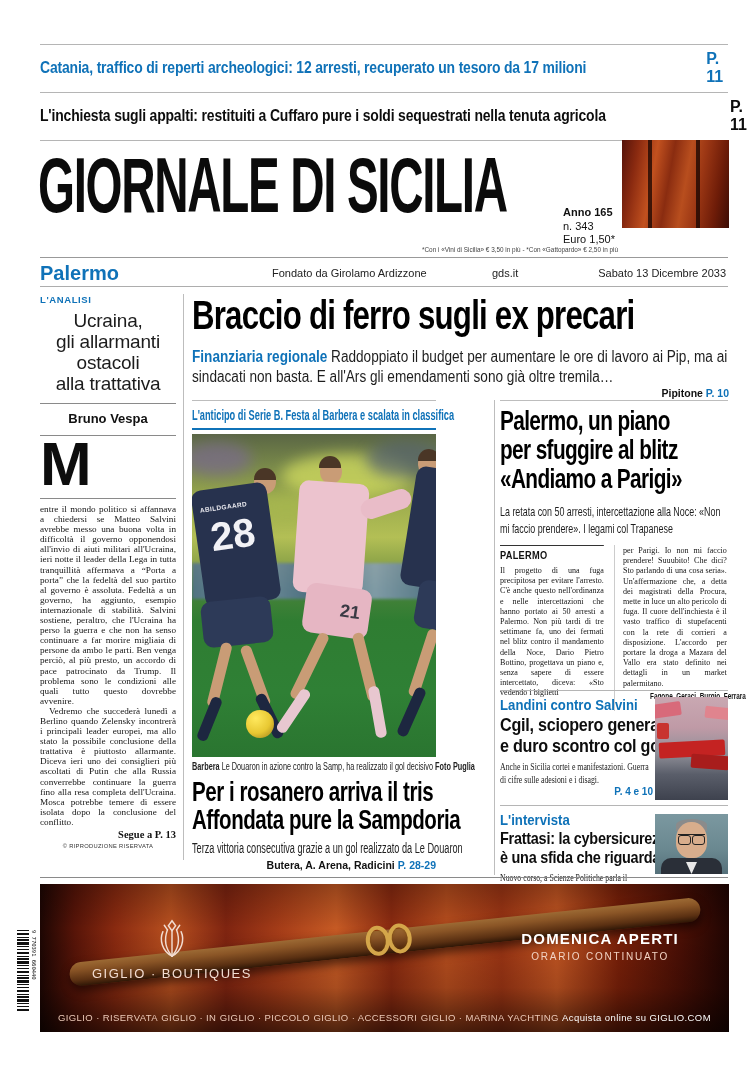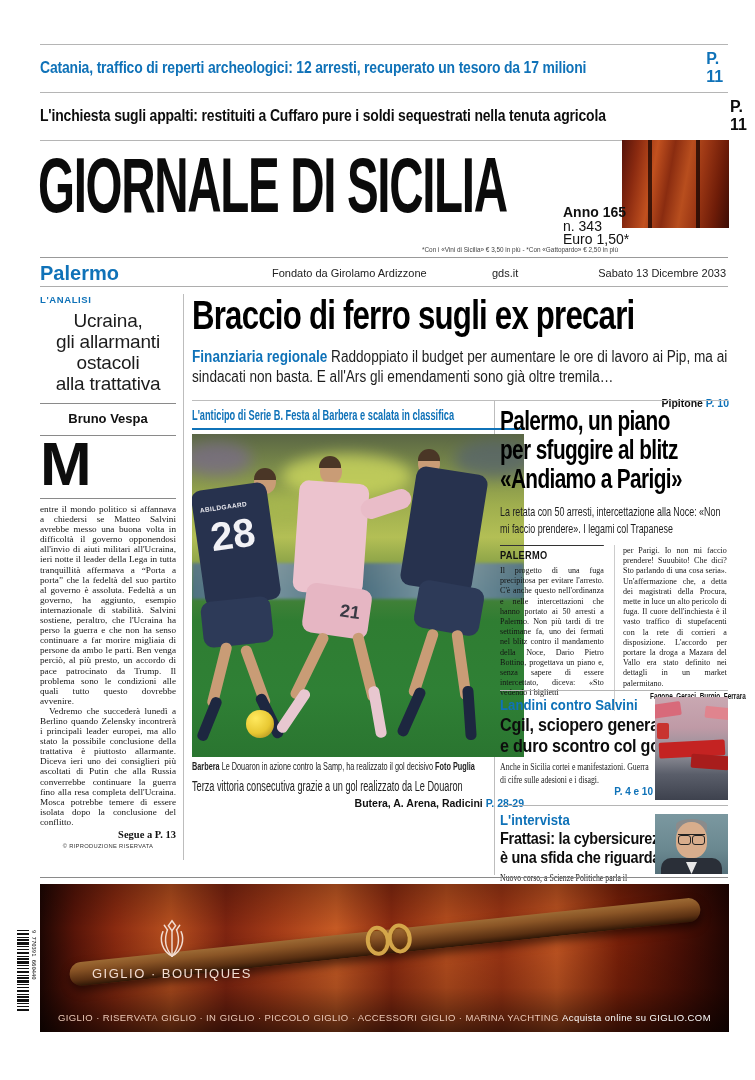--- a/index.html
+++ b/index.html
@@ -14,21 +14,21 @@
   .ts-page { font-weight:bold; font-size:16px; }
   .c-blue { color:#0f72b8; } .c-black { color:#0d0d0d; } .c-gray { color:#8d8d8d; }
 
   
   .mast-title { position:absolute; left:38px; top:142px; font-size:70px; font-weight:bold; letter-spacing:-2px; white-space:nowrap; color:#0b0b0b; transform:scale(0.68,1.10); transform-origin:0 0; }
   .mast-ad { position:absolute; left:622px; top:140px; width:107px; height:88px; overflow:hidden;
     background:linear-gradient(100deg,#55130a 0%,#8a2a10 14%,#c2511f 30%,#8a2c10 44%,#b84e1e 58%,#9c3714 70%,#6e1c08 86%,#3c0c04 100%); }
   .mast-ad .fold { position:absolute; top:0; bottom:0; width:4px; background:rgba(20,4,2,.75); }
   .mast-ad-inner { position:absolute; left:0; right:0; top:10px; text-align:center; color:#f5e8e2; }
   .mast-ad-brand { display:block; margin-top:3px; font-size:13.5px; letter-spacing:2.5px; color:#f8efe9; }
-  .edition-info { position:absolute; left:563px; top:206px; font-size:14px; line-height:13.5px; color:#111; }
+  .edition-info { position:absolute; left:563px; top:206px; font-size:11px; line-height:13.5px; color:#111; }
   .edition-info .b { font-weight:bold; }
   .price-note { position:absolute; right:137px; top:246px; font-size:6.4px; color:#444; white-space:nowrap; }
 
   
   .dateline { position:absolute; left:40px; right:27px; top:257px; height:30px; border-top:1px solid #999; border-bottom:1px solid #adadad; }
   .dl-edition { position:absolute; left:0; top:4px; font-size:20px; font-weight:bold; color:#0f72b8; }
   .dl-founded { position:absolute; left:232px; top:9px; font-size:11px; color:#222; }
   .dl-site { position:absolute; left:452px; top:9px; font-size:11px; color:#222; }
   .dl-date { position:absolute; right:2px; top:9px; font-size:11px; color:#222; }
 
@@ -45,25 +45,25 @@
   .an-body { margin-top:5px; font-family:"Liberation Serif", serif; font-size:9.2px; line-height:10.1px; text-align:justify; color:#141414; }
   .an-body p + p { text-indent:9px; }
   .an-continue { margin-top:2px; text-align:right; font-family:"Liberation Serif", serif; font-weight:bold; font-size:10.5px; }
   .an-copy { margin-top:3px; text-align:center; font-size:5.8px; letter-spacing:.3px; color:#333; }
 
   
   .lead { position:absolute; left:192px; top:293px; width:537px; }
   .lead-hl { display:inline-block; white-space:nowrap; font-size:40px; font-weight:bold; letter-spacing:-1px; color:#000; transform:scaleX(0.78); transform-origin:0 0; }
   .lead-sf { margin-top:9px; width:630px; transform:scaleX(0.85); transform-origin:0 0; font-size:16px; line-height:19.5px; color:#1e1e1e; }
   .lead-sf .k { color:#0f72b8; font-weight:bold; }
-  .lead-by { margin-top:11px; text-align:right; font-size:10.5px; font-weight:bold; }
+  .lead-by { margin-top:1px; text-align:right; font-size:10.5px; font-weight:bold; }
   .lead-by .pg { color:#0f72b8; }
 
   
-  .match { position:absolute; left:192px; top:400px; width:332px; }
+  .match { position:absolute; left:192px; top:400px; width:244px; }
   .match-kickrow { border-top:1px solid #bdbdbd; padding:5px 0 4px; border-bottom:2px solid #0f72b8; }
   .match-kick { display:inline-block; white-space:nowrap; font-weight:bold; font-size:14px; color:#0f72b8; transform:scaleX(0.66); transform-origin:0 50%; }
   .photo-soccer { position:relative; margin-top:4px; height:323px; overflow:hidden; background:linear-gradient(180deg,#5a6644 0%,#79894a 10%,#9fae4e 22%,#b3bf55 32%,#8da448 40%,#49823a 48%,#2f7d32 58%,#2f8035 80%,#2a7530 100%); }
   .blob { position:absolute; border-radius:50%; filter:blur(7px); }
   .adboard { position:absolute; left:0; right:0; top:40%; height:11%; background:linear-gradient(90deg,#51708e,#7d94ad 25%,#4a6a8a 50%,#8aa0b8 75%,#51708e); opacity:.85; filter:blur(1.5px); }
   .player { position:absolute; }
   .torso { position:absolute; border-radius:10px; }
   .head { position:absolute; width:22px; height:24px; border-radius:50%; background:#c99c76; }
   .hair { position:absolute; width:22px; height:12px; border-radius:11px 11px 0 0; background:#4a3626; }
   .leg { position:absolute; width:11px; border-radius:5px; }
@@ -261,20 +261,24 @@
         <div class="leg" style="left:272px; top:252px; height:54px; background:#1d2740; transform:rotate(-4deg);"></div>
       </div>
 
       <div class="ball" style="left:54px; top:276px;"></div>
     </div>
     <div class="match-cap">
       <span class="b">Barbera</span>
       <span>Le Douaron in azione contro la Samp, ha realizzato il gol decisivo</span>
       <span class="b">Foto Puglia</span>
     </div>
+    <div class="match-hl">
+      <span>Per i rosanero arriva il tris</span>
+      <span>Affondata pure la Sampdoria</span>
+    </div>
     <div class="match-sf">Terza vittoria consecutiva grazie a un gol realizzato da Le Douaron</div>
     <div class="match-by">
       <span>Butera, A. Arena, Radicini</span>
       <span class="pg">P. 28-29</span>
     </div>
   </div>
 
   <div class="blitz">
     <div class="blitz-toprule"></div>
     <div class="blitz-hl">
@@ -354,20 +358,24 @@
             <path d="M20 42 C27 34 29 24 25 13"></path>
           <path d="M20 42 C9 36 6 24 10 15"></path>
             <path d="M20 42 C31 36 34 24 30 15"></path>
           <path d="M20 3 L24 8.5 L20 14 L16 8.5 Z"></path>
             <path d="M15 13 L11.5 8"></path>
             <path d="M25 13 L28.5 8"></path>
         </g>
       </svg>
       <span class="ad-brand-name">GIGLIO · BOUTIQUES</span>
     </div>
+    <div class="ad-promo">
+      <span class="ad-promo-1">DOMENICA APERTI</span>
+      <span class="ad-promo-2">ORARIO CONTINUATO</span>
+    </div>
     <div class="ad-stores">
       <span>GIGLIO · RISERVATA</span>
       <span>GIGLIO · IN</span>
       <span>GIGLIO · PICCOLO</span>
       <span>GIGLIO · ACCESSORI</span>
       <span>GIGLIO · MARINA YACHTING</span>
       <span class="ad-online">Acquista online su GIGLIO.COM</span>
     </div>
   </div>
 

